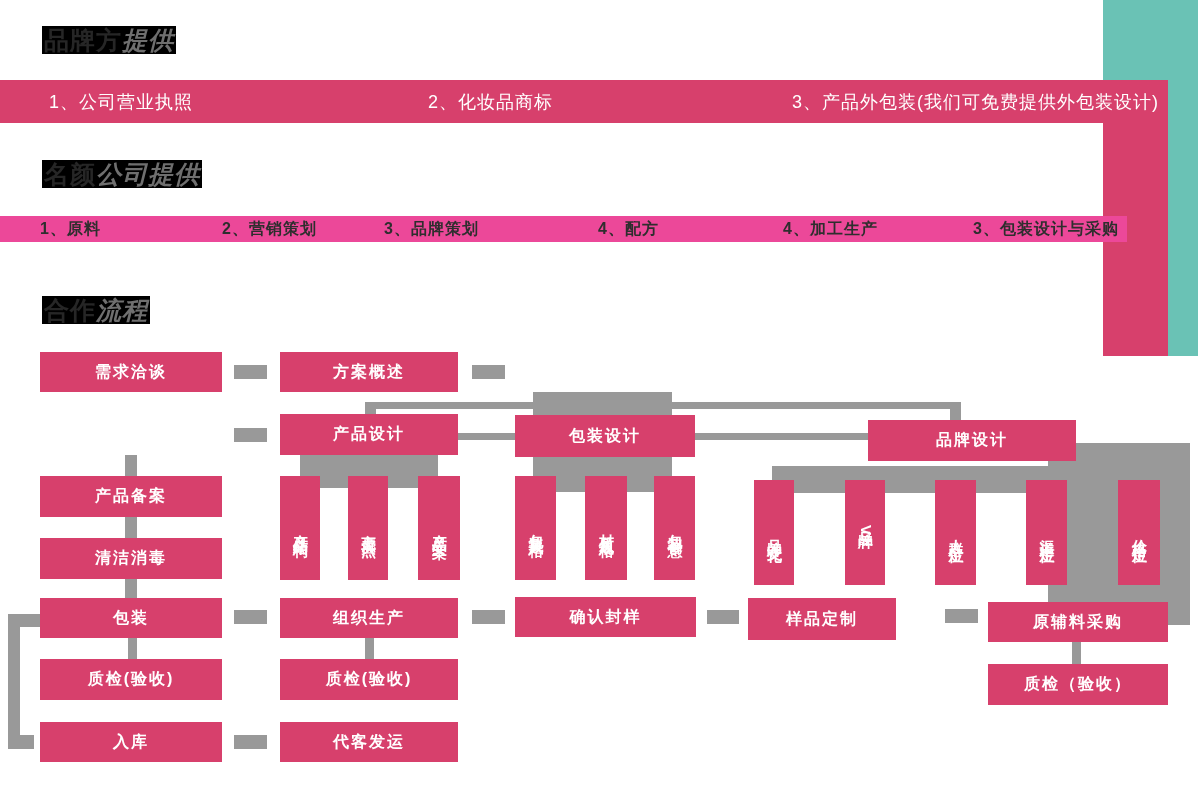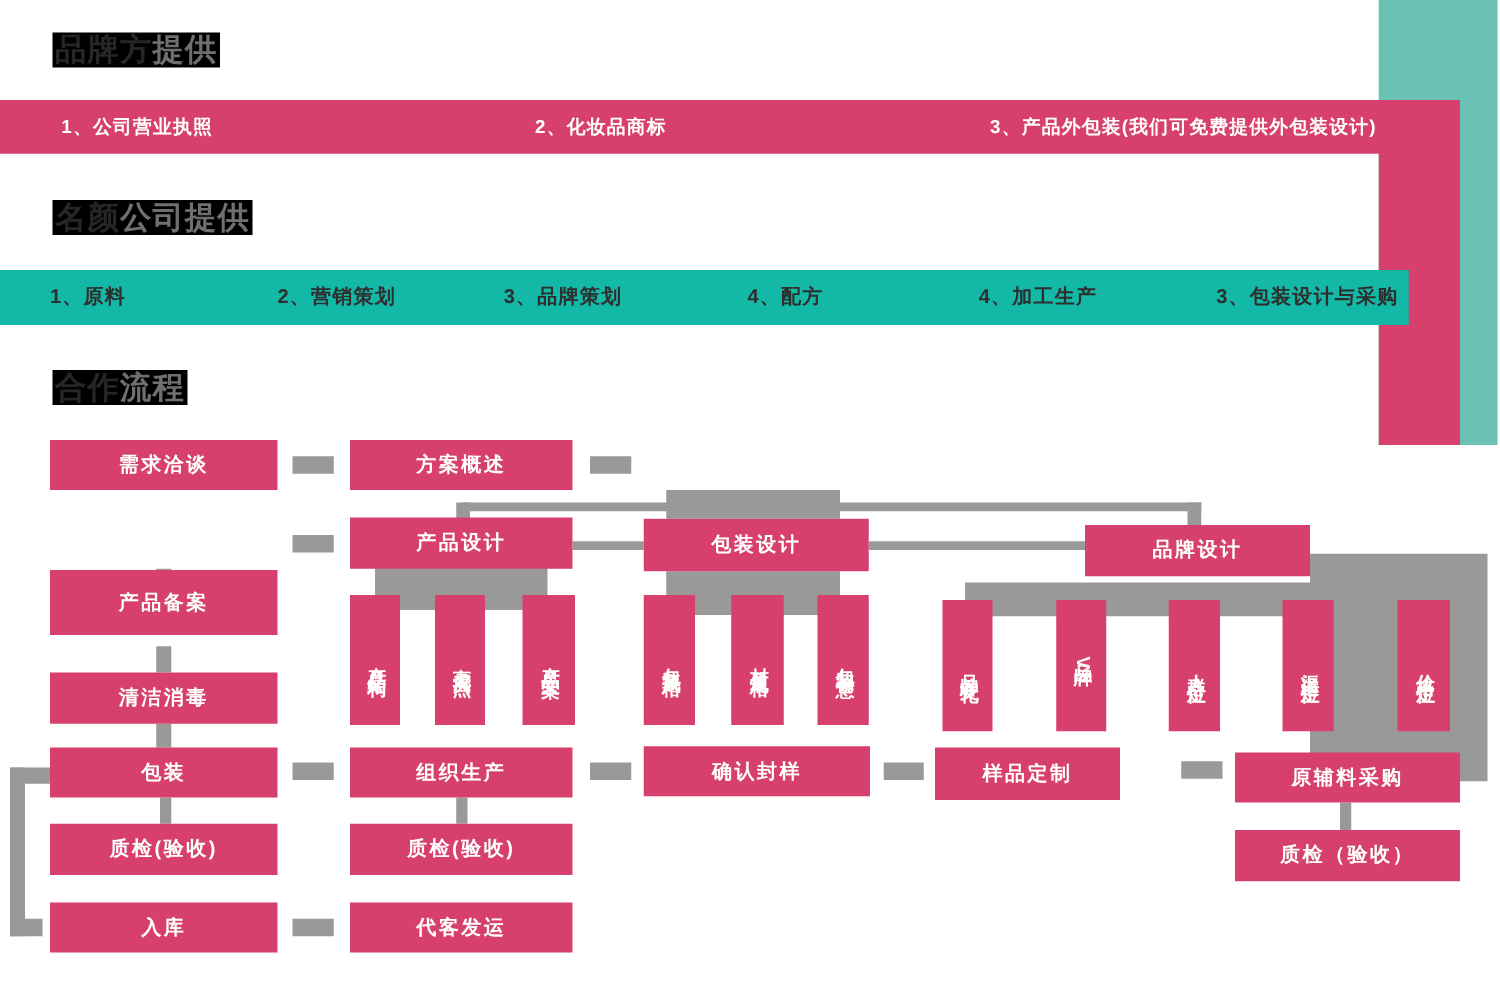--- a/index.html
+++ b/index.html
@@ -2,30 +2,30 @@
 <html><head>
 <meta charset="utf-8">
 <style>
   html,body{margin:0;padding:0;background:#fff;}
   .canvas{position:relative;width:1200px;height:800px;background:#ffffff;overflow:hidden;
           font-family:"Liberation Sans","DejaVu Sans",sans-serif;}
   
   .teal-bar{position:absolute;left:1103px;top:0;width:95px;height:356px;background:#6ac2b5;z-index:0;}
   .pink-vbar{position:absolute;left:1103px;top:80px;width:65px;height:276px;background:#d7406c;z-index:1;}
   .pink-hbar{position:absolute;left:0;top:80px;width:1168px;height:43px;background:#d7406c;z-index:1;}
-  .pink-hbar span{position:absolute;top:50%;transform:translateY(-50%);color:#fff;font-weight:bold;
-                  font-size:15px;white-space:nowrap;letter-spacing:1px;}
-  .gray-bar{position:absolute;left:0;top:216px;width:1127px;height:44px;background:#14b8a6;z-index:2;}
+  .pink-hbar span{position:absolute;top:50%;transform:translateY(-50%);color:#fff;font-weight:normal;
+                  font-size:18px;white-space:nowrap;letter-spacing:1px;}
+  .gray-bar{position:absolute;left:0;top:216px;width:1127px;height:26px;background:#ec4899;z-index:2;}
   .gray-bar span{position:absolute;top:50%;transform:translateY(-50%);color:#2e2e2e;font-weight:bold;
                  font-size:16px;white-space:nowrap;letter-spacing:1px;}
   
   .heading{position:absolute;background:#000;font-size:25px;font-weight:bold;line-height:28px;
            padding:0 2px;white-space:nowrap;letter-spacing:1px;z-index:2;}
   .heading .hd{color:#262626;}
-  .heading .hl{color:#6f6f6f;}
+  .heading .hl{color:#6f6f6f;font-style:italic;}
   
   .pbox{position:absolute;background:#d7406c;color:#fff;font-weight:bold;font-size:16px;
         display:flex;align-items:center;justify-content:center;letter-spacing:2px;
         white-space:nowrap;z-index:3;}
   .vbox{position:absolute;background:#d7406c;color:#fff;font-weight:bold;font-size:15px;
         writing-mode:vertical-rl;display:flex;align-items:center;justify-content:center;
         letter-spacing:3px;z-index:3;}
   
   .conn{position:absolute;background:#999999;z-index:2;}
 </style>
@@ -43,21 +43,21 @@
     <span style="left:49px">1、公司营业执照</span>
     <span style="left:428px">2、化妆品商标</span>
     <span style="left:792px">3、产品外包装(我们可免费提供外包装设计)</span>
   </div>
 
   <div class="heading" style="left:42px;top:160px;"><span class="hd">名颜</span><span class="hl">公司提供</span></div>
 
   <div class="gray-bar">
     <span style="left:40px">1、原料</span>
     <span style="left:222px">2、营销策划</span>
-    <span style="left:403px">3、品牌策划</span>
+    <span style="left:384px">3、品牌策划</span>
     <span style="left:598px">4、配方</span>
     <span style="left:783px">4、加工生产</span>
     <span style="left:973px">3、包装设计与采购</span>
   </div>
 
   <div class="heading" style="left:42px;top:296px;"><span class="hd">合作</span><span class="hl">流程</span></div>
 
   <div class="conn" style="left:234px;top:365px;width:33px;height:14px"></div>
   <div class="conn" style="left:472px;top:365px;width:33px;height:14px"></div>
   <div class="conn" style="left:234px;top:428px;width:33px;height:14px"></div>
@@ -88,23 +88,23 @@
   <div class="conn" style="left:300px;top:454px;width:138px;height:34px"></div>
   <div class="conn" style="left:533px;top:457px;width:139px;height:35px"></div>
   <div class="conn" style="left:772px;top:466px;width:290px;height:27px"></div>
   <div class="conn" style="left:1048px;top:443px;width:142px;height:182px"></div>
 
   <div class="pbox" style="left:40px;top:352px;width:182px;height:40px">需求洽谈</div>
   <div class="pbox" style="left:280px;top:352px;width:178px;height:40px">方案概述</div>
 
   <div class="pbox" style="left:280px;top:414px;width:178px;height:41px">产品设计</div>
   <div class="pbox" style="left:515px;top:415px;width:180px;height:42px">包装设计</div>
-  <div class="pbox" style="left:868px;top:420px;width:180px;height:41px">品牌设计</div>
+  <div class="pbox" style="left:868px;top:420px;width:208px;height:41px">品牌设计</div>
 
-  <div class="pbox" style="left:40px;top:456px;width:182px;height:52px">产品备案</div>
+  <div class="pbox" style="left:40px;top:476px;width:182px;height:41px">产品备案</div>
   <div class="pbox" style="left:40px;top:598px;width:182px;height:40px">包装</div>
   <div class="pbox" style="left:40px;top:538px;width:182px;height:41px">清洁消毒</div>
   <div class="pbox" style="left:40px;top:659px;width:182px;height:41px">质检(验收)</div>
   <div class="pbox" style="left:40px;top:722px;width:182px;height:40px">入库</div>
 
   <div class="pbox" style="left:280px;top:598px;width:178px;height:40px">组织生产</div>
   <div class="pbox" style="left:280px;top:659px;width:178px;height:41px">质检(验收)</div>
   <div class="pbox" style="left:280px;top:722px;width:178px;height:40px">代客发运</div>
 
   <div class="pbox" style="left:515px;top:597px;width:181px;height:40px">确认封样</div>

